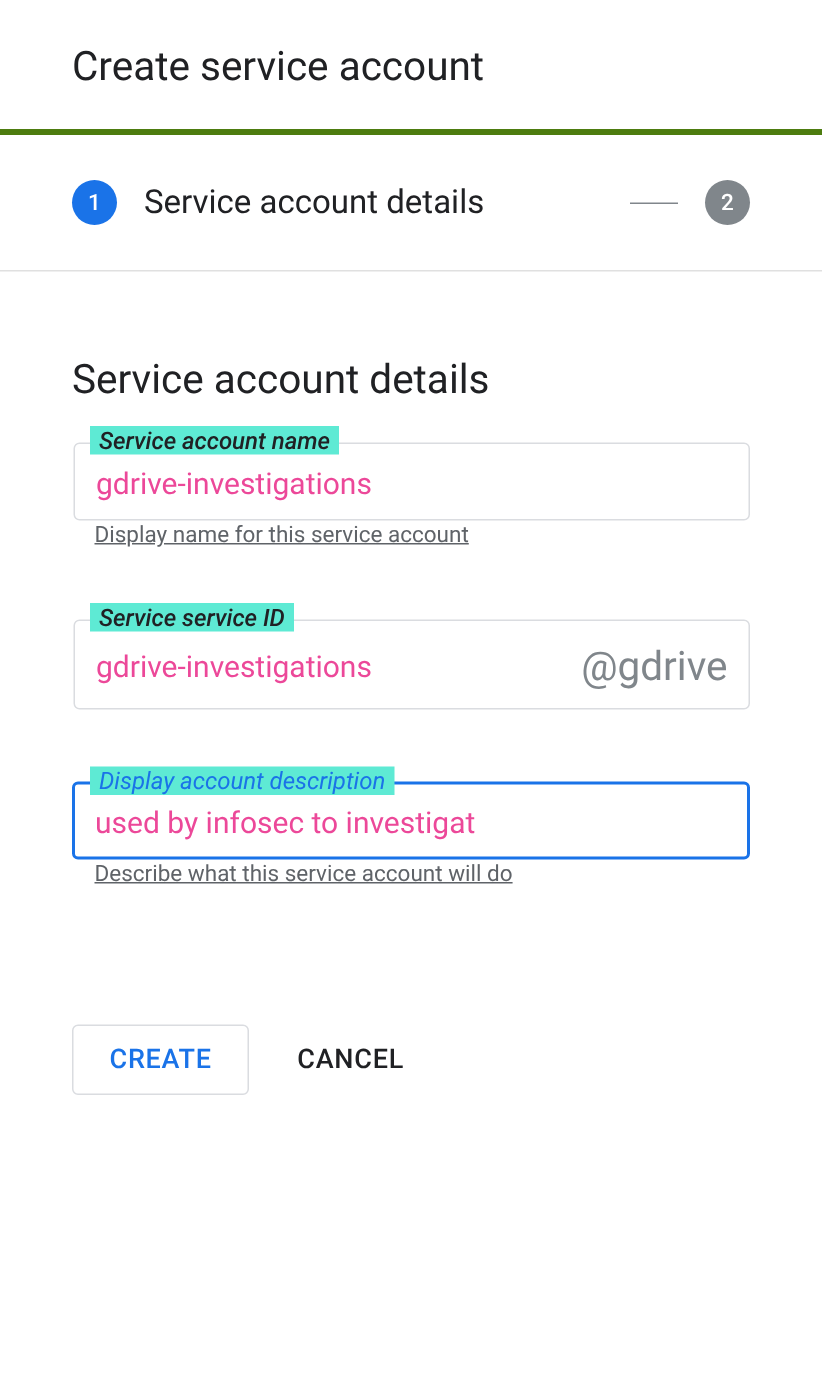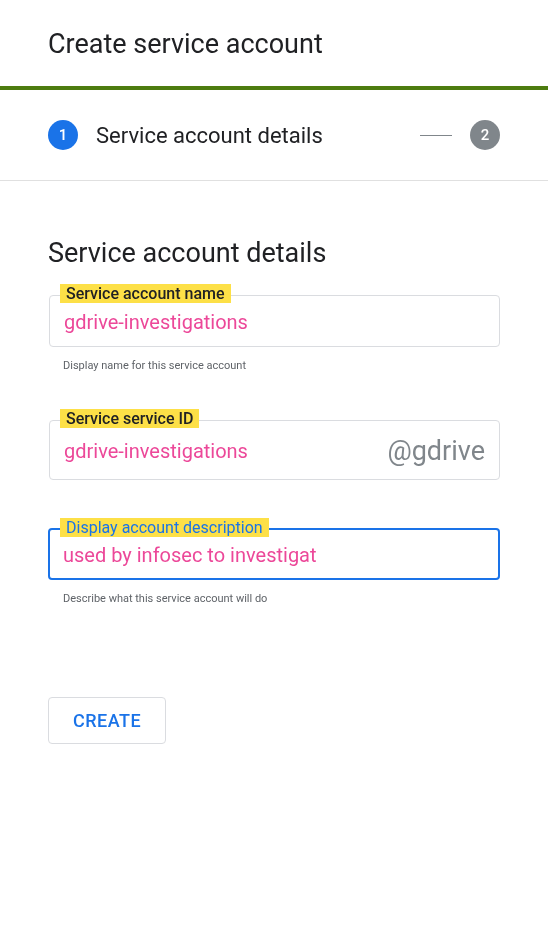--- a/index.html
+++ b/index.html
@@ -86,49 +86,51 @@
     }
     .field.focused {
       border: 2px solid #1a73e8;
       margin-left: 0;
       padding: 13px 13px 11px 13px;
     }
     .field-label {
       position: absolute;
       top: -12px;
       left: 10px;
-      background: #fde047;
+      background: #5eead4;
       padding: 0 6px;
       font-size: 16px;
       font-weight: 500;
       color: #202124;
+      font-style: italic;
     }
     .field.focused .field-label {
       color: #1a73e8;
       font-weight: 400;
     }
     .field-input {
       font-size: 20px;
       color: #ec4899;
       flex: 1;
       border: none;
       outline: none;
       background: transparent;
       font-family: inherit;
     }
     .field-suffix {
       font-size: 27px;
       color: #80868b;
       margin-left: 36px;
     }
     .helper-text {
-      font-size: 11px;
+      font-size: 15px;
       color: #5f6368;
-      margin-top: 12px;
+      margin-top: 0;
       padding-left: 15px;
+      text-decoration: underline;
     }
     .actions {
       padding: 38px 48px;
       display: flex;
       gap: 24px;
       align-items: center;
     }
     .btn {
       font-size: 18px;
       font-weight: 500;
@@ -196,13 +198,14 @@
       <div class="desc-input-wrap">
         <input class="field-input" value="used by infosec to investigate gdrive" style="">
       </div>
     </div>
     <div class="helper-text">Describe what this service account will do</div>
   </div>
 </div>
 
 <div class="actions">
   <button class="btn btn-primary">CREATE</button>
+  <button class="btn btn-secondary">CANCEL</button>
 </div>
 
 </body></html>

